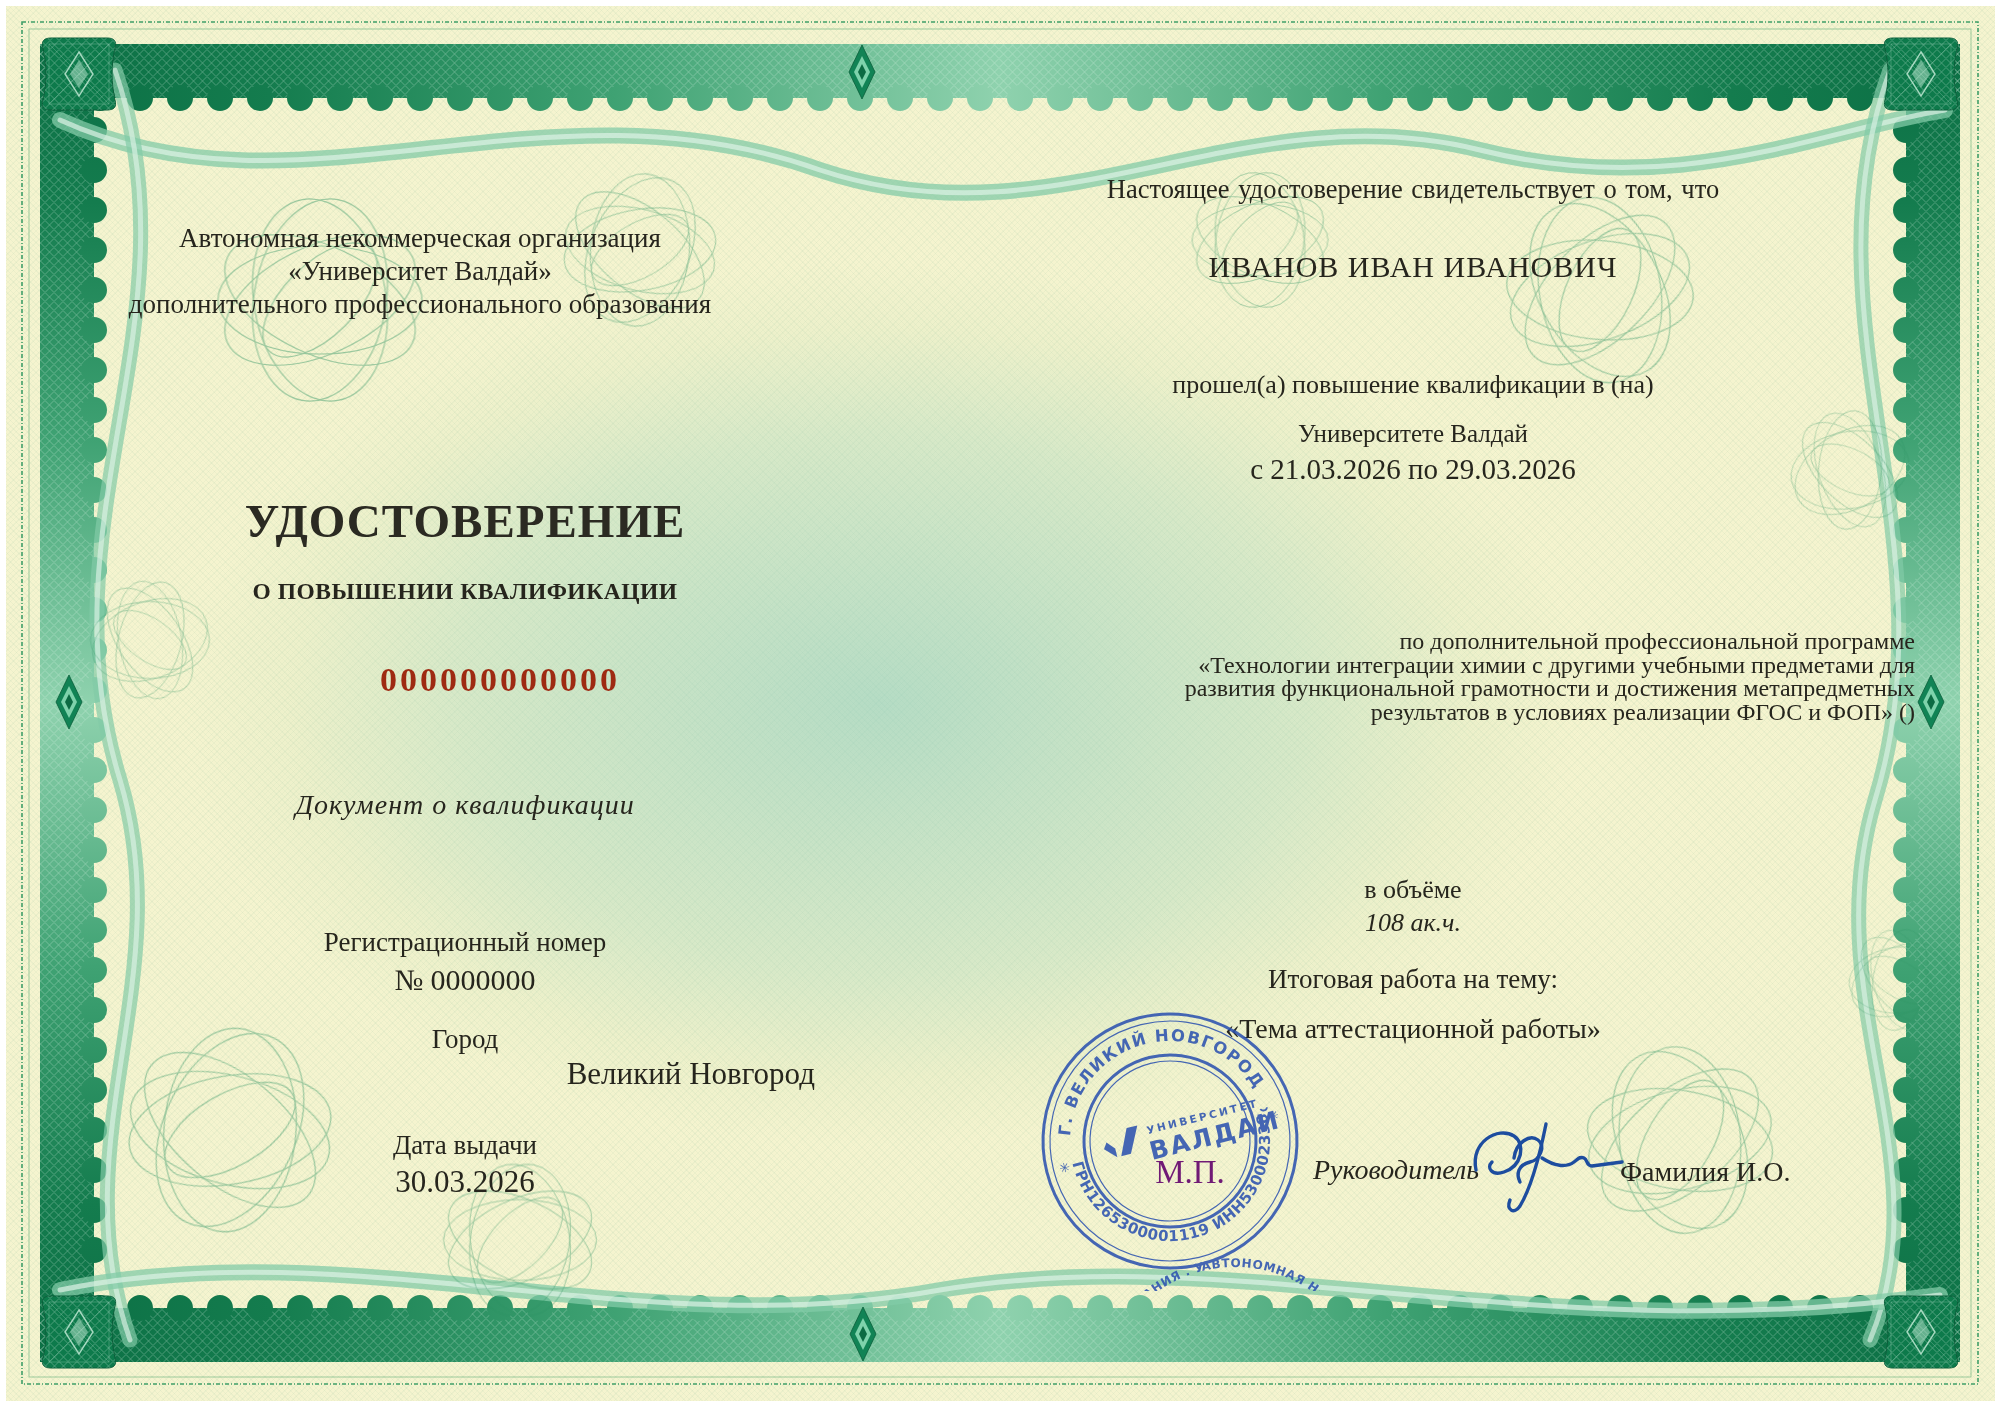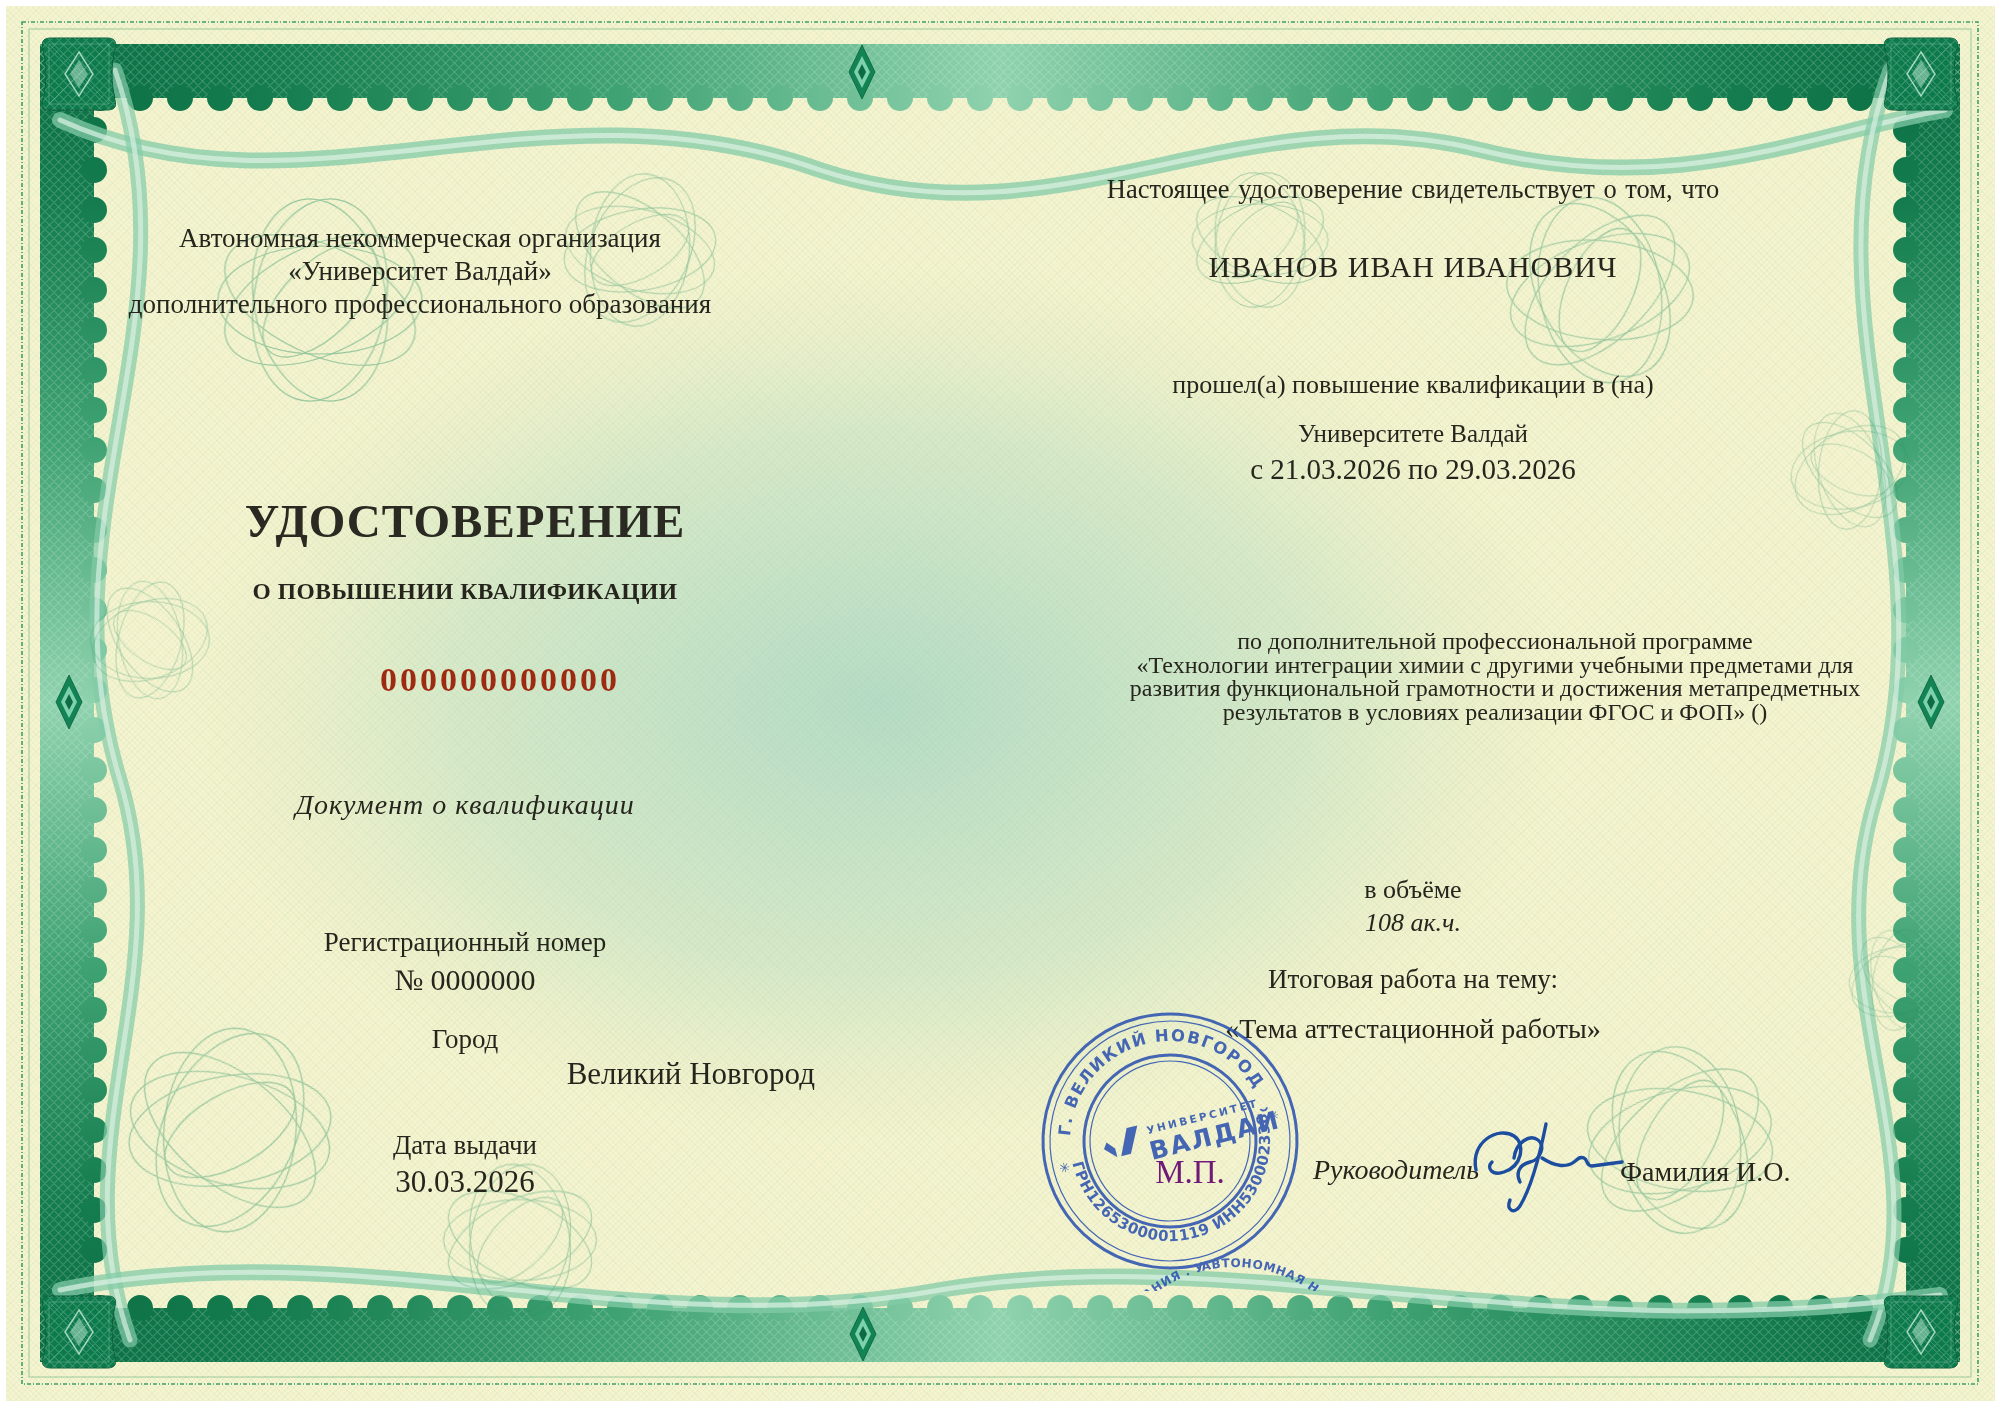--- a/index.html
+++ b/index.html
@@ -24,21 +24,21 @@
   .regvalue{top:962px;font-size:30px;}
   .citylabel{top:1024px;font-size:27px;}
   .cityvalue{top:1056px;font-size:31px;text-align:right;}
   .datelabel{top:1130px;font-size:27px;}
   .datevalue{top:1164px;font-size:31px;}
   .statement{top:174px;font-size:26.5px;word-spacing:2px;}
   .holder{top:249px;font-size:30px;letter-spacing:1px;}
   .action{top:370px;font-size:26px;}
   .institution{top:419px;font-size:25px;}
   .period{top:452px;font-size:29px;}
-  .prog{left:1075px;width:840px;top:630px;font-size:24px;line-height:23.6px;}
+  .prog{left:1075px;width:840px;top:630px;font-size:24px;line-height:23.6px;text-align:right;}
   .vollabel{top:875px;font-size:26px;}
   .volvalue{top:908px;font-size:26px;font-style:italic;}
   .worklabel{top:964px;font-size:27px;}
   .workvalue{top:1012px;font-size:28px;}
   .role{left:1313px;width:160px;top:1153px;font-size:28px;font-style:italic;text-align:left;}
   .signername{left:1620px;width:220px;top:1155px;font-size:28px;text-align:left;}
   .mp{left:1148px;width:84px;top:1153px;font-size:33px;color:#701a75;z-index:6;}
   .stamp{position:absolute;left:1020px;top:991px;width:300px;height:300px;z-index:5;}
   .sig{position:absolute;left:1462px;top:1118px;width:172px;height:108px;z-index:6;}
   .stRingTiny{font-family:"DejaVu Sans","Liberation Sans",sans-serif;font-size:12px;font-weight:bold;letter-spacing:0.6px;fill:#2d53b0;}

